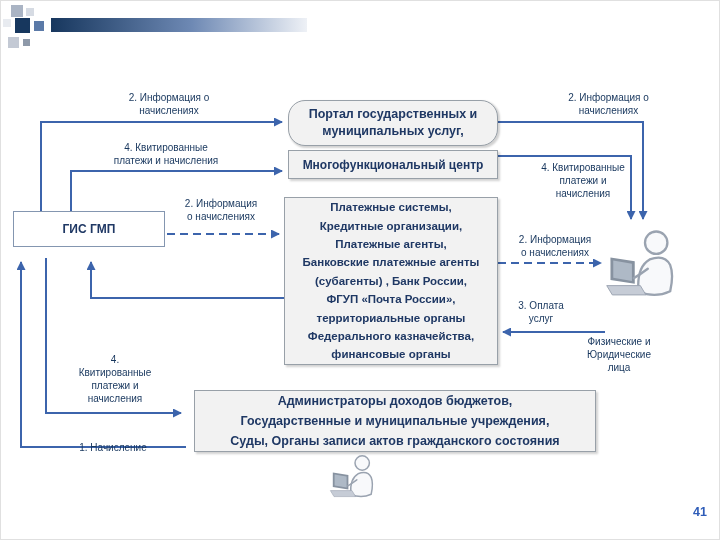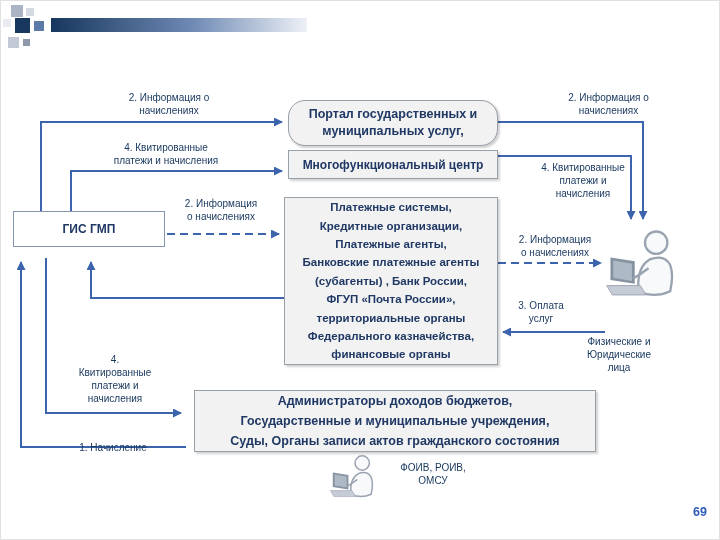--- a/index.html
+++ b/index.html
@@ -102,36 +102,34 @@
   <div class="lbl" style="left:508px;top:298px;width:64px;">3. Оплата
 услуг</div>
   <div class="lbl" style="left:572px;top:334px;width:92px;">Физические и
 Юридические
 лица</div>
   <div class="lbl" style="left:64px;top:352px;width:100px;">4.
 Квитированные
 платежи и
 начисления</div>
   <div class="lbl" style="left:62px;top:428px;width:100px;margin-top:12px;">1. Начисление</div>
-  <div class="lbl" style="left:386px;top:460px;width:92px;">ФОИВ, РОИВ,
-ОМСУ</div>
 
   <svg class="person" style="left:602px;top:222px;width:84px;height:86px;" viewBox="0 0 90 90" xmlns="http://www.w3.org/2000/svg">
     <polygon points="8,36 34,40 34,64 8,60" fill="#8792a0"></polygon>
     <polygon points="11,39 31,42.5 31,61 11,57.5" fill="#aeb9c6"></polygon>
     <circle cx="57" cy="20" r="12" fill="#f8f9fb" stroke="#9aa3b0" stroke-width="2.5"></circle>
     <path d="M38 72 Q36 46 50 38 Q66 32 72 44 Q76 54 72 72 Q55 80 38 72 Z" fill="#f8f9fb" stroke="#9aa3b0" stroke-width="2.5"></path>
     <path d="M48 48 Q40 54 33 58" fill="none" stroke="#9aa3b0" stroke-width="2.5" stroke-linecap="round"></path>
     <polygon points="4,66 40,66 46,76 10,76" fill="#c6ccd6" stroke="#9aa3b0" stroke-width="1"></polygon>
   </svg>
 
   <svg class="person" style="left:326px;top:450px;width:56px;height:54px;" viewBox="0 0 90 90" xmlns="http://www.w3.org/2000/svg">
     <polygon points="8,36 34,40 34,64 8,60" fill="#8792a0"></polygon>
     <polygon points="11,39 31,42.5 31,61 11,57.5" fill="#aeb9c6"></polygon>
     <circle cx="57" cy="20" r="12" fill="#f8f9fb" stroke="#9aa3b0" stroke-width="2.5"></circle>
     <path d="M38 72 Q36 46 50 38 Q66 32 72 44 Q76 54 72 72 Q55 80 38 72 Z" fill="#f8f9fb" stroke="#9aa3b0" stroke-width="2.5"></path>
     <path d="M48 48 Q40 54 33 58" fill="none" stroke="#9aa3b0" stroke-width="2.5" stroke-linecap="round"></path>
     <polygon points="4,66 40,66 46,76 10,76" fill="#c6ccd6" stroke="#9aa3b0" stroke-width="1"></polygon>
   </svg>
 
-  <div class="page-num">69</div>
+  <div class="page-num">41</div>
 
 </div>
 
 </body></html>

